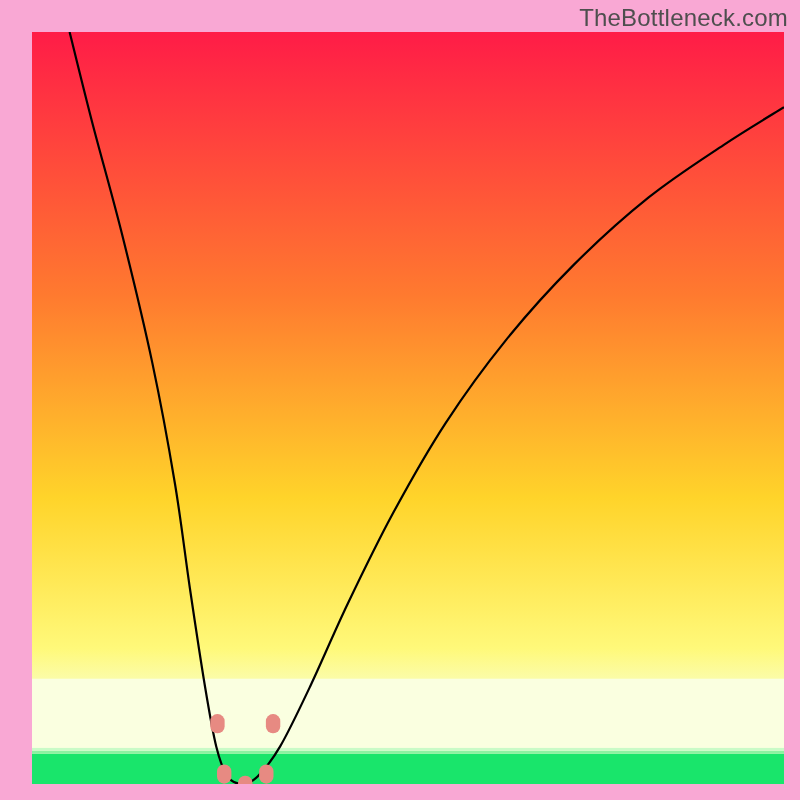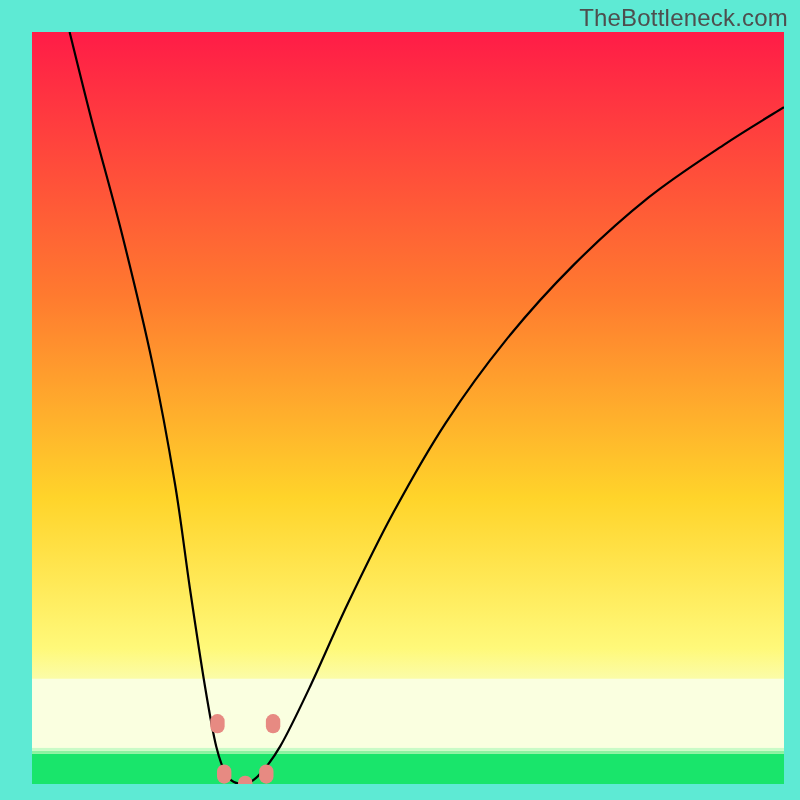--- a/index.html
+++ b/index.html
@@ -8,21 +8,21 @@
     width: 800px;
     height: 800px;
     overflow: hidden;
     background: #000;
     font-family: Arial, Helvetica, sans-serif;
   }
   .frame {
     position: absolute;
     left: 0; top: 0;
     width: 800px; height: 800px;
-    background: #5eead4;
+    background: #f9a8d4;
   }
   .plot {
     position: absolute;
     left: 32px;
     top: 32px;
     width: 752px;
     height: 752px;
     overflow: hidden;
   }
   .watermark {

